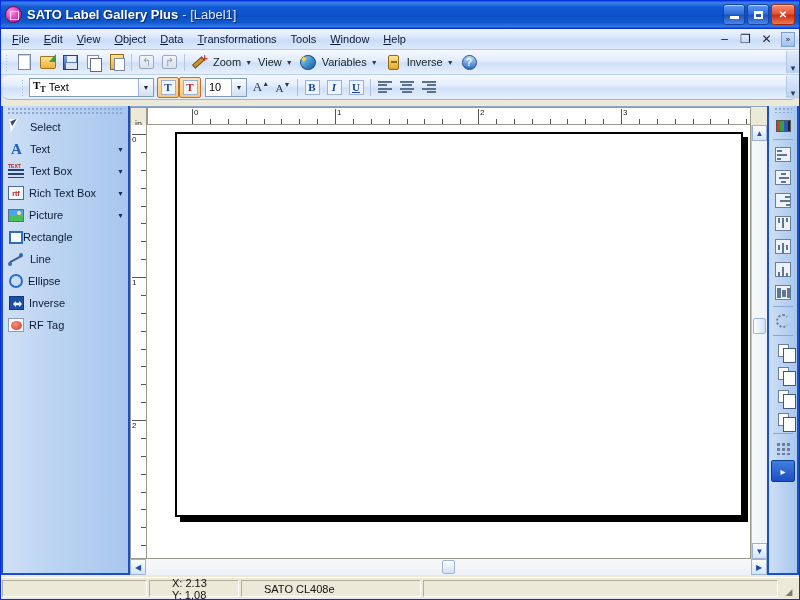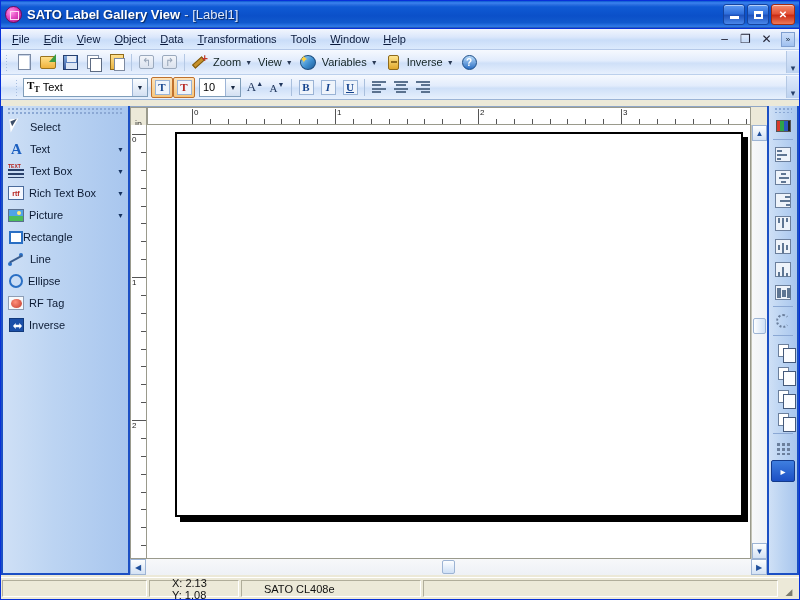--- a/index.html
+++ b/index.html
@@ -99,21 +99,21 @@
   .ic-db { width:11px; height:15px; background:linear-gradient(to bottom,#ffe58e,#e0a82c);
     border:1px solid #8e6a1c; border-radius:2px; }
   .ic-db::after{content:"";position:absolute;left:2px;top:5px;width:6px;height:2px;background:#8e6a1c;}
   .ic-help { width:15px; height:15px; border-radius:50%;
     background:linear-gradient(to bottom,#b9dcfb,#2b6fc4); border:1px solid #1b4c86;
     color:#fff; font-size:10px; font-weight:bold; display:flex; align-items:center; justify-content:center; }
 
   
   .fontbar { height:25px; display:flex; align-items:center;
     background: linear-gradient(to bottom,#f6f9fe 0%,#e2ecfc 45%,#cfe0f8 55%,#e7f0fd 100%);
-    border-bottom:1px solid #9cb4d6; padding-left:12px; }
+    border-bottom:1px solid #9cb4d6; padding-left:18px;border-radius:9px; }
   .combo { height:19px; background:#fff; border:1px solid #7f9db9;
     display:flex; align-items:center; padding-left:3px; font-size:11px; color:#000; }
   .combo .cbtn { margin-left:auto; width:15px; height:17px; display:flex; align-items:center;
     justify-content:center; font-size:7px; color:#1a2a44;
     background:linear-gradient(to bottom,#fbfdff,#d3e0f2); border-left:1px solid #9cb4d6;}
   .fbtn { width:22px; height:21px; display:flex; align-items:center; justify-content:center;
     border:1px solid transparent; border-radius:2px; flex:none; font-size:12px; color:#1c3a6e; }
   .fbtn.sel { border-color:#c0712d; background:linear-gradient(to bottom,#fde2b8,#f7c77e); }
   .fsep { width:1px; height:17px; background:#a9bfdd; margin:0 3px; flex:none; }
   .fglyph-b { font-weight:bold; font-family:"Liberation Serif",serif; color:#15448f;
@@ -245,21 +245,21 @@
   .st-grip { width:18px; display:flex; align-items:flex-end; justify-content:center;
     font-size:9px; color:#7b7b6e; }
 </style>
 </head>
 <body>
 
 <div id="app">
 
   <div class="titlebar">
     <div class="app-icon"></div>
-    <span class="title-text">SATO Label Gallery View</span>
+    <span class="title-text">SATO Label Gallery Plus</span>
     <span class="title-doc">- [Label1]</span>
     <div class="win-btns">
       <div class="wbtn">
           <span class="mglyph"></span>
         </div>
       <div class="wbtn">
           <span class="rglyph"></span>
         </div>
       <div class="wbtn close">✕</div>
     </div>
@@ -427,26 +427,26 @@
       </div>
       <div class="tool-row">
         <span class="tool-ic ti-line"></span>
         <span class="tool-lbl">Line</span>
       </div>
       <div class="tool-row">
         <span class="tool-ic ti-ellipse"></span>
         <span class="tool-lbl">Ellipse</span>
       </div>
       <div class="tool-row">
+        <span class="tool-ic ti-inverse"></span>
+        <span class="tool-lbl">Inverse</span>
+      </div>
+      <div class="tool-row">
         <span class="tool-ic ti-rf"></span>
         <span class="tool-lbl">RF Tag</span>
-      </div>
-      <div class="tool-row">
-        <span class="tool-ic ti-inverse"></span>
-        <span class="tool-lbl">Inverse</span>
       </div>
     </div>
 
     <div class="docarea">
 
       <div class="ruler-row">
         <div class="ruler-corner">in</div>
         <div class="hruler" id="hruler">
             <div class="tick" style="left: 44px; height: 15px;"></div>
             <div class="num" style="left: 46px;">0</div>

